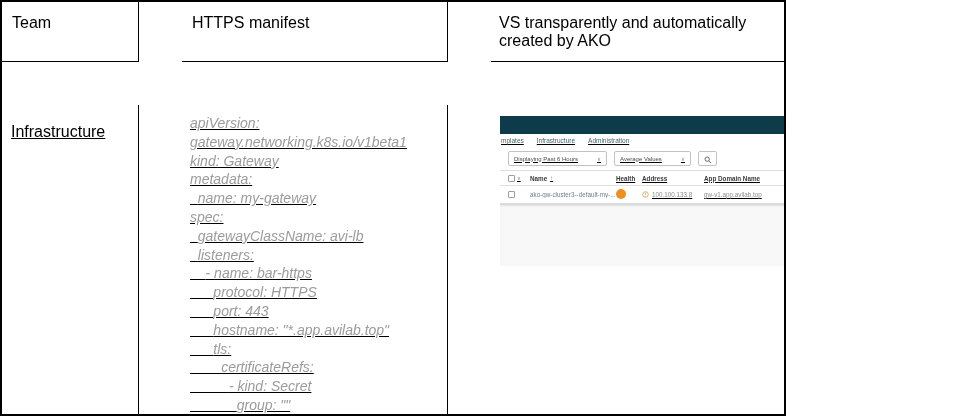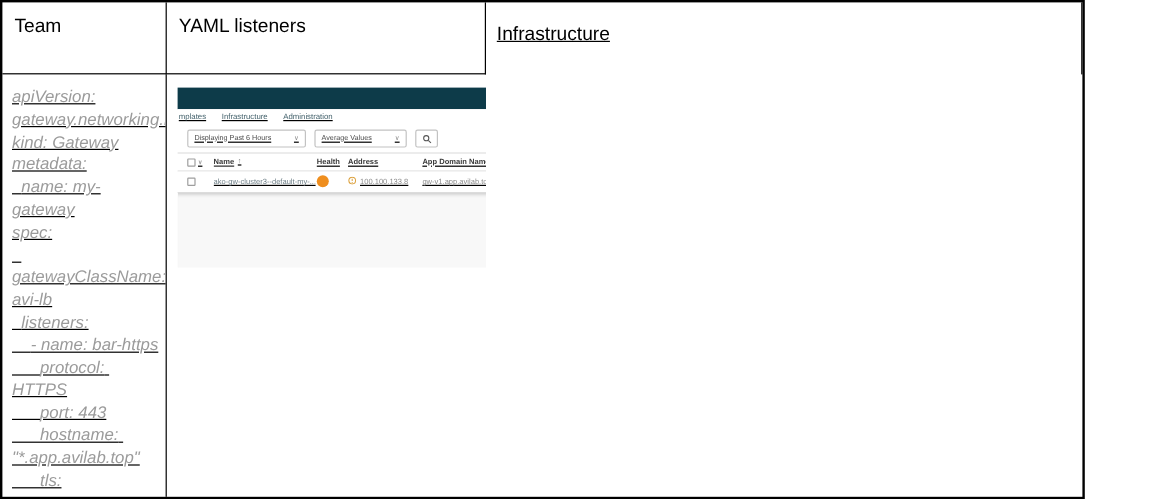--- a/index.html
+++ b/index.html
@@ -1,21 +1,21 @@
 <!DOCTYPE html>
 <html><head>
 <meta charset="utf-8">
 <style>
   * { box-sizing: border-box; margin: 0; padding: 0; }
   html, body { width: 974px; height: 416px; background: #fff; overflow: hidden;
     font-family: "Liberation Sans", sans-serif; }
 
-  .doc-table { width: 904px; height: 416px; display: grid;
+  .doc-table { width: 786px; height: 416px; display: grid;
     grid-template-columns: 137px 266px 1fr; grid-template-rows: 60px 1fr;
-    border: 2px solid #000; background: #fff; }
+    border: 2px solid #000; background: #fff; gap: 43px; }
   .cell { border-right: 1px solid #000; border-bottom: 1px solid #000; overflow: hidden; }
   .cell.last-col { border-right: none; }
   .cell.last-row { border-bottom: none; text-decoration: underline; }
 
   .hdr { font-size: 16px; color: #000; padding: 12px 8px 0 10px; }
   .hdr3 { padding-left: 8px; }
   .team-cell { font-size: 16px; color: #000; padding: 18px 4px 0 9px; }
 
   .yaml-cell { padding: 9px 6px 4px 8px; }
   .yaml { font-size: 14px; font-style: italic; color: #9b9b9b;
@@ -90,21 +90,24 @@
 </style>
 </head>
 <body>
 
 <div class="doc-table">
 
   <div class="cell hdr">
     <span>Team</span>
   </div>
   <div class="cell hdr">
-    <span>YAML listeners</span>
+    <span>HTTPS manifest</span>
+  </div>
+  <div class="cell hdr hdr3 last-col">
+    <span>VS transparently and automatically created by AKO</span>
   </div>
 
   <div class="cell team-cell last-row">
     <span>Infrastructure</span>
   </div>
 
   <div class="cell yaml-cell last-row">
     <div class="yaml">apiVersion:
 gateway.networking.k8s.io/v1beta1
 kind: Gateway

